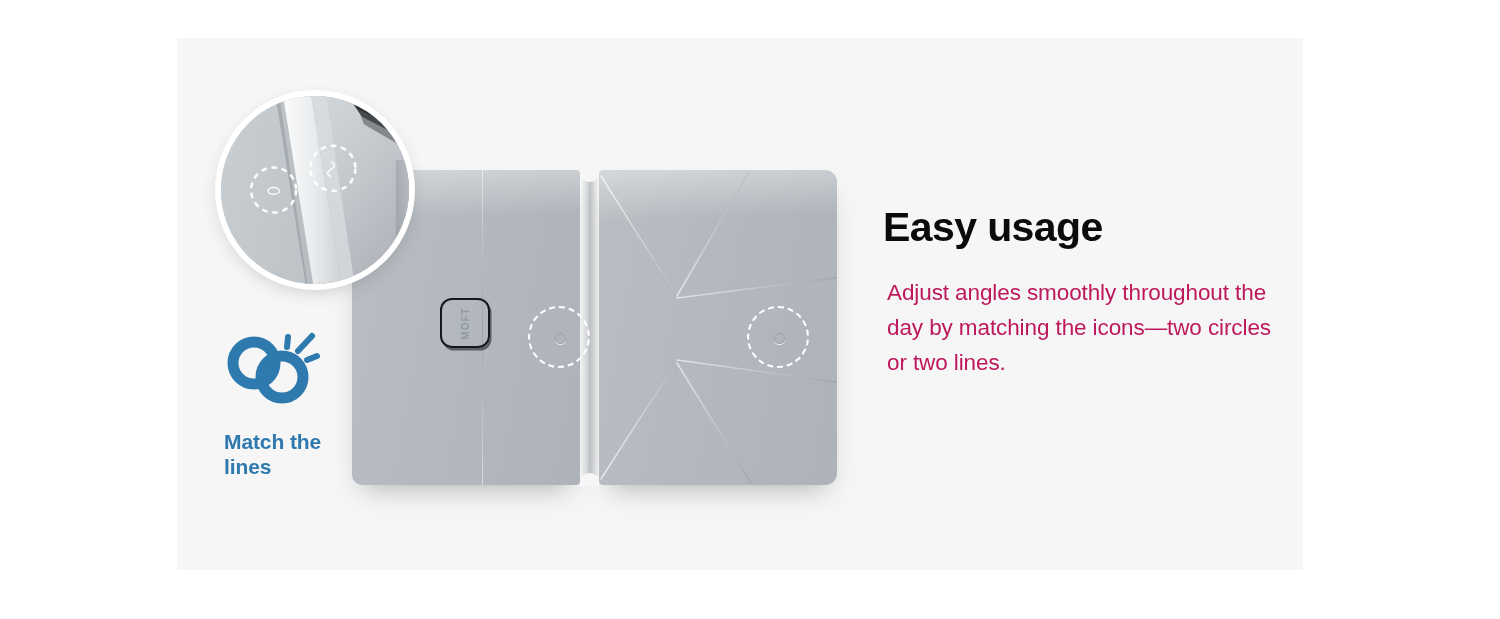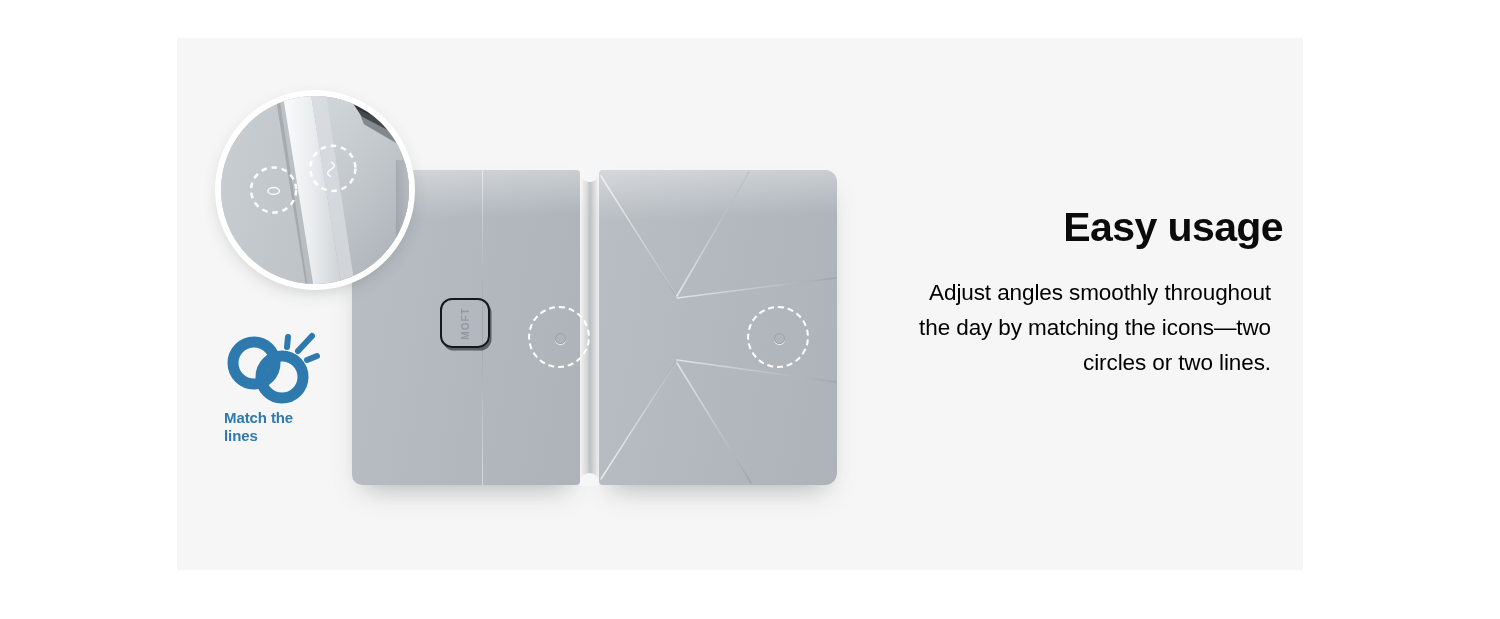--- a/index.html
+++ b/index.html
@@ -30,36 +30,35 @@
     height: 532px;
     background: #f6f6f6;
   }
 
   
   .copy {
     position: absolute;
     left: 706px;
     top: 168px;
     width: 400px;
-    text-align: right;
   }
   .copy-title {
     font-size: 41px;
     font-weight: bold;
     color: #0b0b0b;
     letter-spacing: -0.6px;
     line-height: 1.05;
     margin: 0 0 26px 0;
     font-family: "Liberation Sans", sans-serif;
   }
   .copy-body {
     font-size: 22.5px;
-    color: #000000;
+    color: #be185d;
     line-height: 1.56;
-    margin: 12px;
+    margin: 4px;
     letter-spacing: -0.1px;
     font-family: "Liberation Sans", sans-serif;
   }
 
   
   .product-stage {
     position: absolute;
     left: 0px;
     top: 0px;
     width: 706px;
@@ -215,22 +214,22 @@
     left: 47px;
     top: 293px;
     width: 130px;
   }
   .match-icon {
     width: 96px;
     height: 78px;
     display: block;
   }
   .match-label {
-    margin-top: 0;
-    font-size: 15px;
+    margin-top: 20px;
+    font-size: 21px;
     font-weight: bold;
     line-height: 1.2;
     color: #2e79ad;
     letter-spacing: -0.1px;
     font-family: "Liberation Sans", sans-serif;
   }
 </style>
 </head>
 <body>
 

